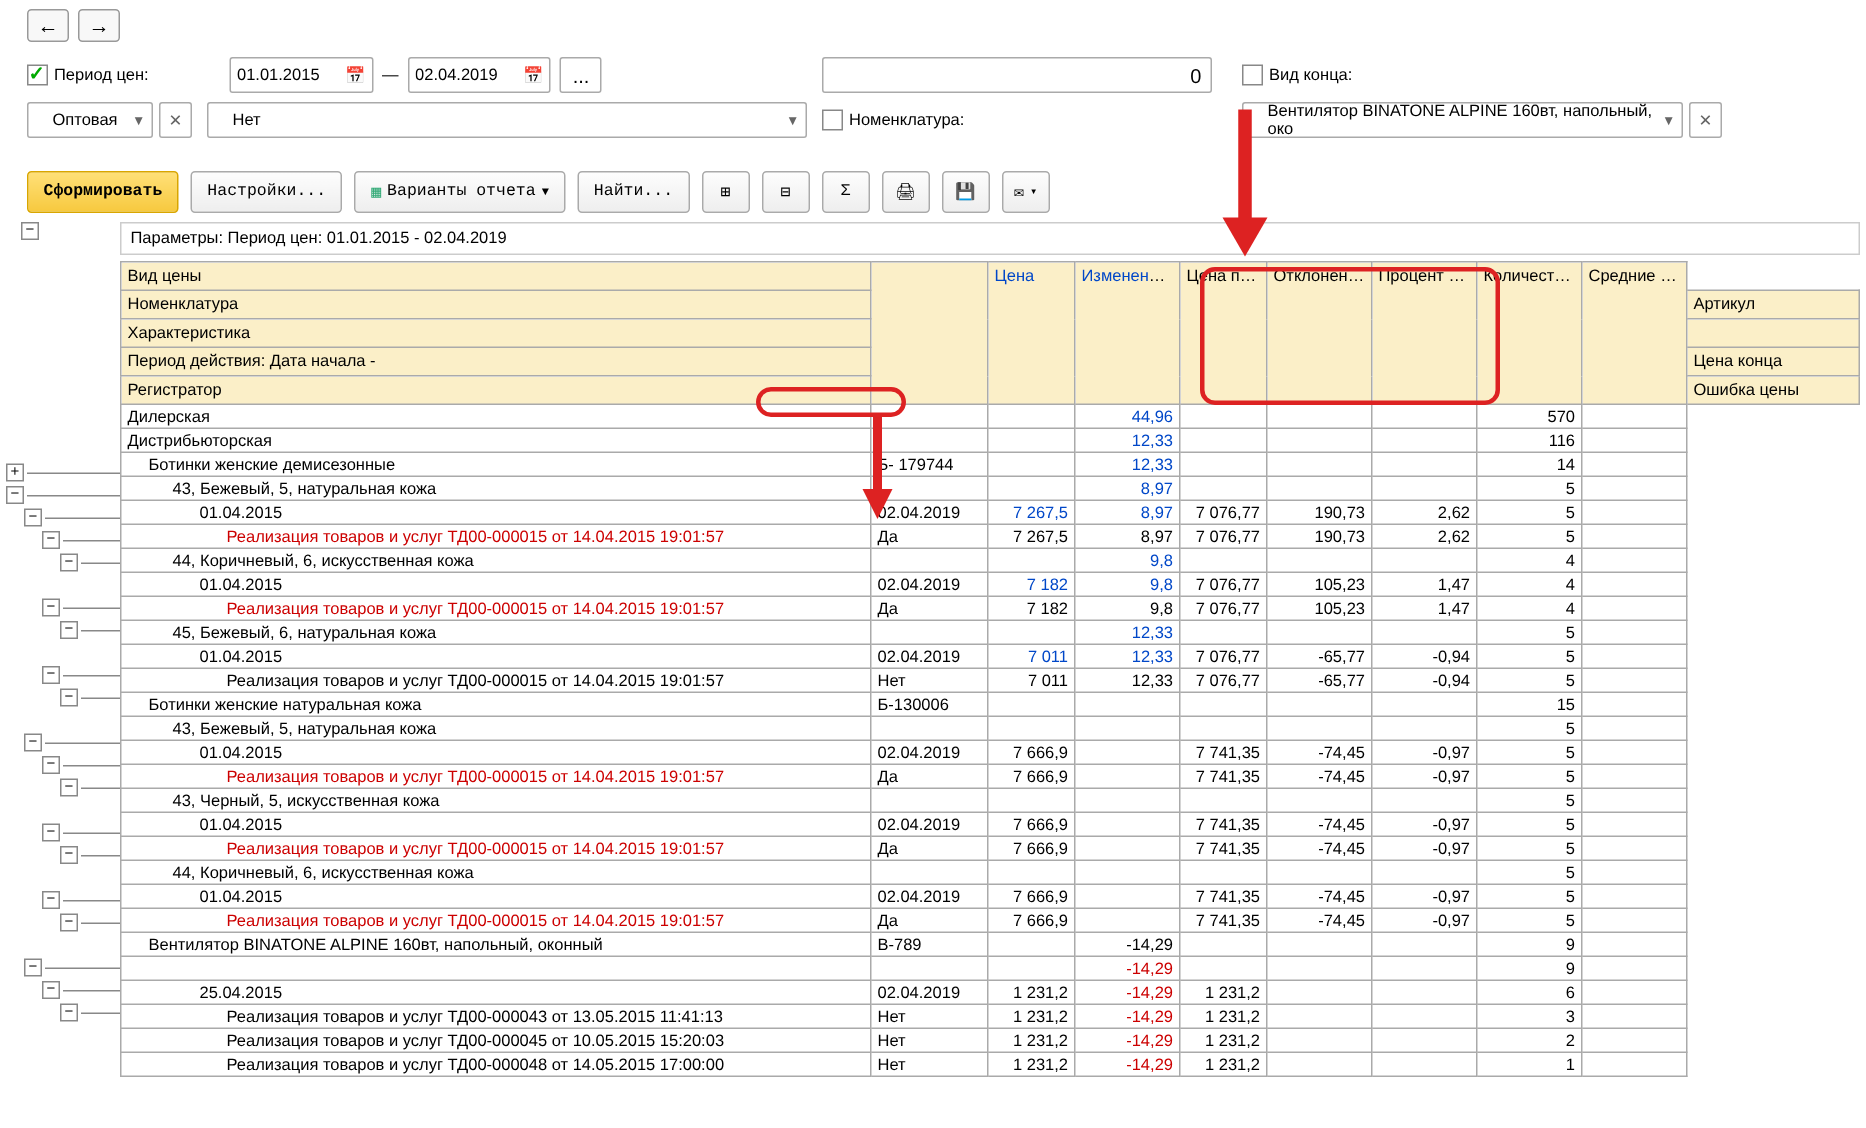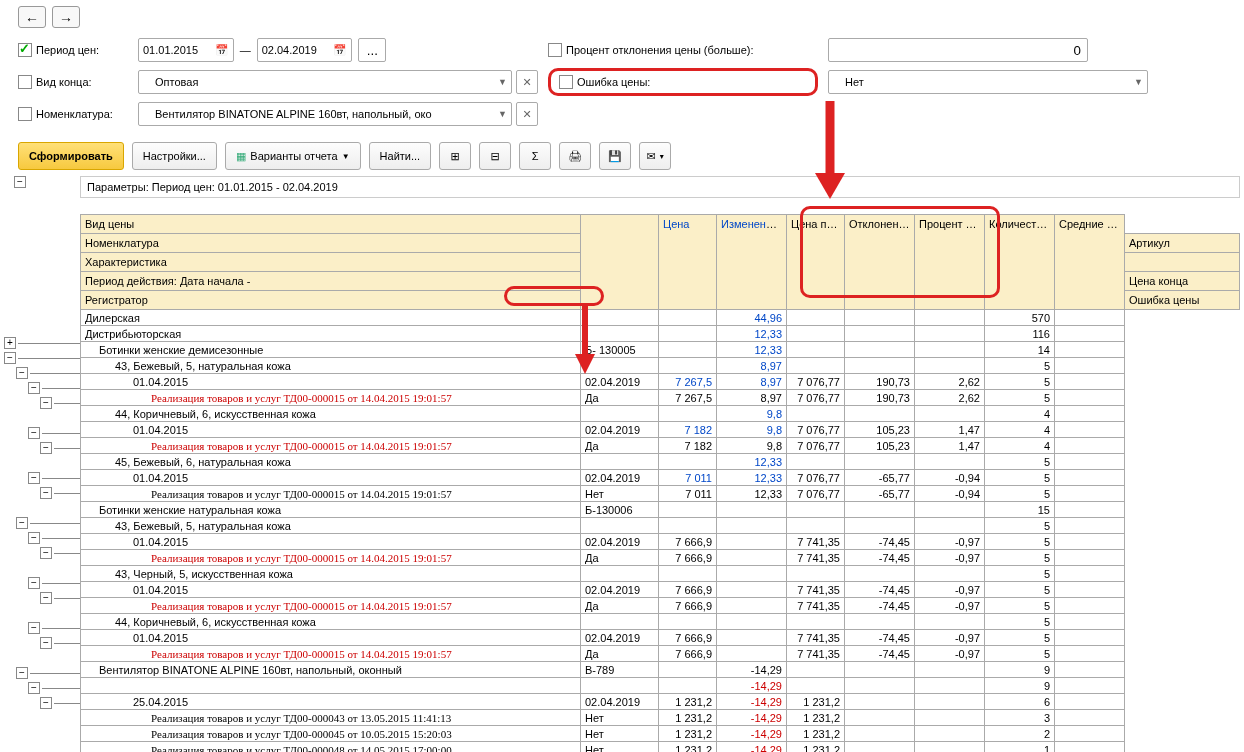--- a/index.html
+++ b/index.html
@@ -8,51 +8,51 @@
 .toolbar-top { display: flex; align-items: center; gap: 6px; padding: 6px 18px; }
 .nav-btn { width: 28px; height: 22px; border: 1px solid #999; background: #f8f8f8; border-radius: 3px; cursor: pointer; display: inline-flex; align-items: center; justify-content: center; font-size: 14px; }
 h1 { font-size: 18px; font-weight: normal; margin-left: 110px; }
 
 .filters { padding: 4px 18px 10px 18px; display: grid; grid-template-columns: 110px 400px 270px 320px; gap: 6px 10px; align-items: center; }
 .filter-label { display: flex; align-items: center; gap: 4px; }
 .chk { width: 14px; height: 14px; border: 1px solid #888; display: inline-block; position: relative; }
 .chk.checked::after { content: '✓'; color: #0a0; position: absolute; top: -3px; left: 0; font-size: 13px; font-weight: bold; }
 .date-input { display: inline-flex; align-items: center; border: 1px solid #aaa; border-radius: 2px; height: 24px; padding: 0 4px; background: #fff; }
 .date-input input { border: none; width: 72px; outline: none; font-size: 11px; }
-.date-row { display: flex; align-items: center; gap: 6px; }
+.date-row { display: flex; align-items: center; gap: 6px; margin-left: 15px; }
 .ellipsis-btn { width: 28px; height: 24px; border: 1px solid #aaa; background: #fff; border-radius: 2px; cursor: pointer; }
 .select-wrap { display: flex; align-items: center; gap: 4px; }
 .select-box { flex: 1; height: 24px; border: 1px solid #aaa; border-radius: 2px; display: flex; align-items: center; padding: 0 16px; background: #fff; position: relative; }
 .select-box .dd { position: absolute; right: 4px; color: #666; font-size: 9px; cursor: pointer; }
 .x-btn { width: 22px; height: 24px; border: 1px solid #aaa; background: #fff; border-radius: 2px; cursor: pointer; font-size: 11px; color: #666; }
 .num-input { width: 260px; height: 24px; border: 1px solid #aaa; border-radius: 2px; text-align: right; padding: 0 6px; }
 
 .highlight-red { border: 3px solid #d22; border-radius: 10px; padding: 4px 8px; }
 
 .action-bar { display: flex; align-items: center; gap: 8px; padding: 6px 18px; }
-.btn { height: 28px; border: 1px solid #aaa; background: linear-gradient(#fdfdfd,#eee); border-radius: 3px; padding: 0 10px; cursor: pointer; font-size: 11px; display: inline-flex; align-items: center; gap: 4px; }
+.btn { height: 28px; border: 1px solid #aaa; background: linear-gradient(#fdfdfd,#eee); border-radius: 3px; padding: 0 10px; cursor: pointer; font-size: 11px; display: inline-flex; align-items: center; gap: 4px; font-family: Liberation Mono, monospace; }
 .btn-yellow { background: linear-gradient(#ffe078,#f7c93f); border-color: #d9a600; font-weight: bold; }
 .btn.icon-only { width: 32px; padding: 0; justify-content: center; }
 
 .tree-container { display: flex; padding: 0 4px; }
 .tree-gutter { width: 76px; padding-top: 160px; }
 .tree-toggle { width: 12px; height: 12px; border: 1px solid #888; background: #fff; display: block; text-align: center; line-height: 10px; font-size: 10px; cursor: pointer; margin: 0 auto 2px auto; }
 
 .report { flex: 1; }
-.params { padding: 4px 6px; border: 1px solid #ccc; background: #fff; margin-bottom: 16px; }
+.params { padding: 4px 6px; border: 1px solid #ccc; background: #fff; margin-bottom: 4px; }
 table.grid { border-collapse: collapse; width: 100%; table-layout: fixed; }
 table.grid th, table.grid td { border: 1px solid #aaa; padding: 1px 4px; font-size: 11px; overflow: hidden; white-space: nowrap; text-overflow: ellipsis; height: 16px; }
 table.grid th { background: #fbefc8; text-align: left; font-weight: normal; vertical-align: top; padding: 3px 4px; }
 .num { text-align: right; }
 .blue { color: #0047c8; }
 .red { color: #c00; }
 .indent1 { padding-left: 18px !important; }
 .indent2 { padding-left: 34px !important; }
 .indent3 { padding-left: 52px !important; }
-.indent4 { padding-left: 70px !important; font-family: Liberation Serif, serif; }
+.indent4 { padding-left: 70px !important; }
 
 .col-name { width: 500px; }
 .col-art { width: 78px; }
 .col-n { width: 58px; }
 .col-wide { width: 70px; }
 
 .red-box { position: absolute; border: 3px solid #d22; border-radius: 10px; pointer-events: none; }
 .arrow-down { position: absolute; pointer-events: none; }
 .arrow-down svg { overflow: visible; }
 
@@ -78,44 +78,34 @@
       <input value="01.01.2015" style="">
       <span>📅</span>
     </span>
     <span>—</span>
     <span class="date-input">
       <input value="02.04.2019" style="">
       <span>📅</span>
     </span>
     <button class="ellipsis-btn">...</button>
   </div>
-  <div class="filter-label">
-    <span class="chk"></span>
-    <span>Процент отклонения цены (больше):</span>
-  </div>
   <div>
     <input class="num-input" value="0" style="">
   </div>
 
   <div class="filter-label">
     <span class="chk"></span>
     <span>Вид конца:</span>
   </div>
   <div class="select-wrap">
     <div class="select-box">
       <span>Оптовая</span>
       <span class="dd">▼</span>
     </div>
     <button class="x-btn">✕</button>
-  </div>
-  <div class="highlight-red" style="position:relative;">
-    <div class="filter-label">
-      <span class="chk"></span>
-      <span>Ошибка цены:</span>
-    </div>
   </div>
   <div class="select-wrap">
     <div class="select-box">
       <span>Нет</span>
       <span class="dd">▼</span>
     </div>
   </div>
 
   <div class="filter-label">
     <span class="chk"></span>
@@ -304,21 +294,21 @@
             <td class="num blue"></td>
             <td class="num blue">12,33</td>
             <td class="num"></td>
             <td class="num"></td>
             <td class="num"></td>
             <td class="num">116</td>
             <td class="num"></td>
           </tr>
           <tr>
             <td class="indent1 ">Ботинки женские демисезонные</td>
-            <td>Б- 130005</td>
+            <td>Б- 179744</td>
             <td class="num blue"></td>
             <td class="num blue">12,33</td>
             <td class="num"></td>
             <td class="num"></td>
             <td class="num"></td>
             <td class="num">14</td>
             <td class="num"></td>
           </tr>
           <tr>
             <td class="indent2 ">43, Бежевый, 5, натуральная кожа</td>

